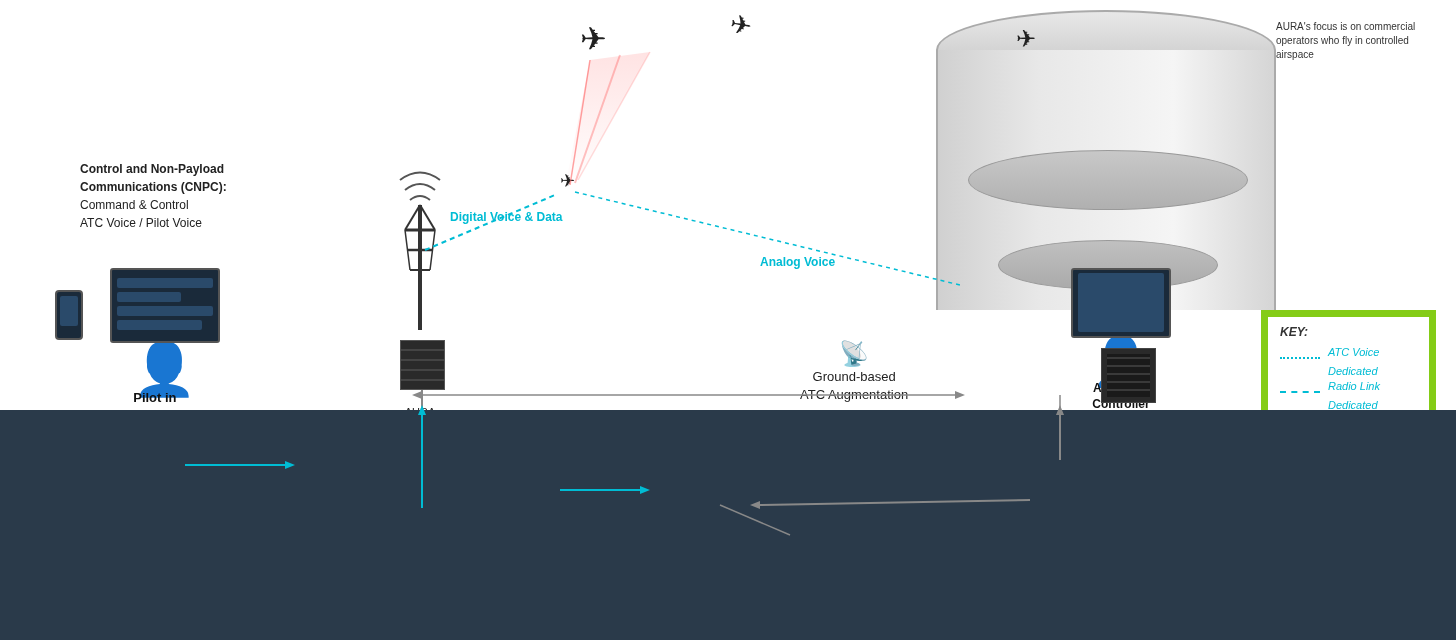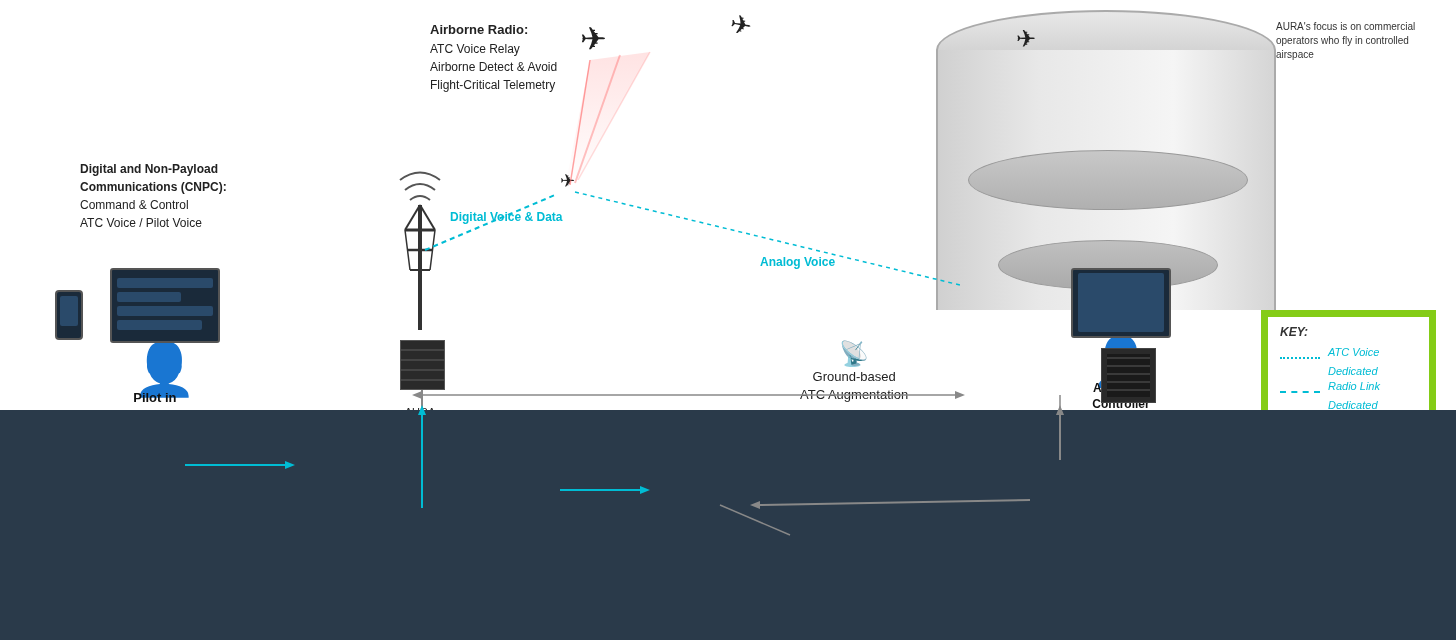--- a/index.html
+++ b/index.html
@@ -335,29 +335,23 @@
       <div class="cylinder-inner1"></div>
       <div class="cylinder-inner2"></div>
     </div>
   </div>
 
   <div class="drone drone-1">✈</div>
   <div class="drone drone-2" style="font-size:26px; transform:rotate(10deg);">✈</div>
   <div class="drone drone-3" style="font-size:24px;">✈</div>
   <div class="drone-small" style="font-size:18px;">✈</div>
 
-  <div class="airborne-radio-box">
-    <div class="label-bold">Airborne Radio:</div>
-    <div>ATC Voice Relay</div>
-    <div>Airborne Detect &amp; Avoid</div>
-    <div>Flight-Critical Telemetry</div>
-  </div>
 
   <div class="cnpc-box">
-    <div class="label-bold">Digital and Non-Payload Communications (CNPC):</div>
+    <div class="label-bold">Control and Non-Payload Communications (CNPC):</div>
     <div>Command &amp; Control</div>
     <div>ATC Voice / Pilot Voice</div>
   </div>
 
   <div class="cell-tower">
     <svg class="tower-svg" viewBox="0 0 50 180" xmlns="http://www.w3.org/2000/svg">
 
       <path d="M5,20 Q25,5 45,20" stroke="#555" stroke-width="2" fill="none"></path>
       <path d="M10,30 Q25,18 40,30" stroke="#555" stroke-width="2" fill="none"></path>
       <path d="M15,40 Q25,32 35,40" stroke="#555" stroke-width="2" fill="none"></path>

